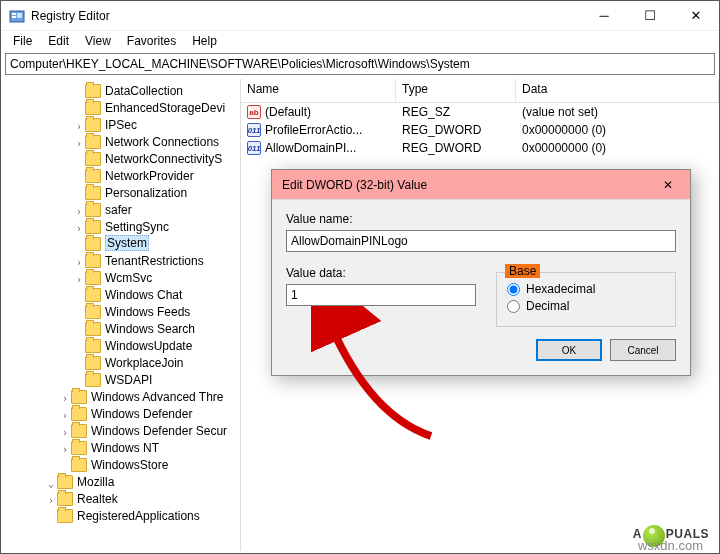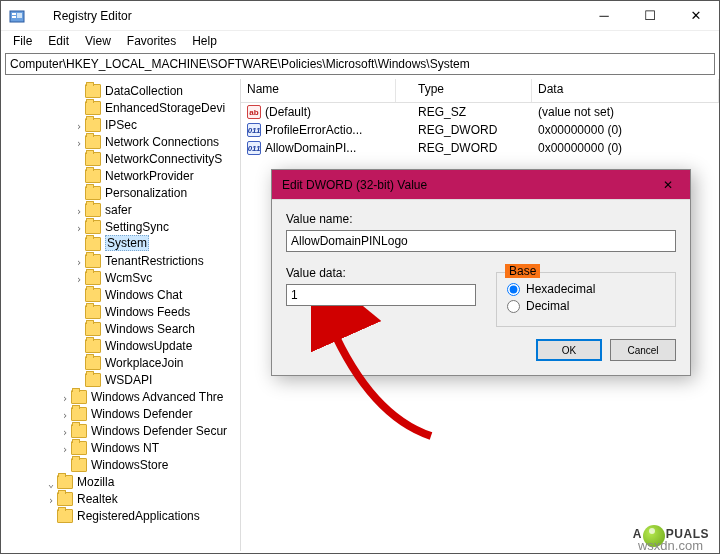--- a/index.html
+++ b/index.html
@@ -1,19 +1,19 @@
 <!DOCTYPE html>
 <html><head>
   <meta charset="utf-8">
   <style>
     * { box-sizing: border-box; margin: 0; padding: 0; font-family: 'Segoe UI', Tahoma, sans-serif; font-size: 12px; }
     body { width: 720px; height: 554px; background: #fff; overflow: hidden; position: relative; border: 1px solid #555; }
     
     
-    .title-bar { height: 30px; display: flex; align-items: center; padding-left: 8px; background: #fff; border-bottom: 1px solid #eee; gap: 22px; }
+    .title-bar { height: 30px; display: flex; align-items: center; padding-left: 8px; background: #fff; border-bottom: 1px solid #eee; }
     .title-bar .icon { width: 16px; height: 16px; display: inline-flex; margin-right: 6px; }
     .title-bar .title { font-size: 12px; color: #000; }
     .win-controls { margin-left: auto; display: flex; }
     .win-controls div { width: 46px; height: 30px; display: flex; align-items: center; justify-content: center; font-size: 13px; color: #000; font-family: sans-serif; }
     
     
     .menu-bar { height: 20px; display: flex; align-items: center; padding-left: 4px; background: #fff; }
     .menu-bar span { padding: 2px 8px; font-size: 12px; }
     
     
@@ -31,31 +31,31 @@
     .tree-item .folder { width: 16px; height: 14px; background: #ffd96a; border: 1px solid #d4a82e; border-radius: 1px; margin-right: 4px; position: relative; display: inline-block; }
     .tree-item .folder::before { content: ''; position: absolute; top: -3px; left: 0; width: 6px; height: 3px; background: #ffd96a; border: 1px solid #d4a82e; border-bottom: none; border-radius: 1px 1px 0 0; }
     .tree-item .label { font-size: 12px; }
     .tree-item.selected .label { background: #cce8ff; border: 1px dotted #7aa7d0; padding: 0 1px; }
     
     
     .list-pane { flex: 1; background: #fff; }
     .list-header { display: flex; height: 24px; border-bottom: 1px solid #e0e0e0; }
     .list-header div { padding: 3px 6px; font-size: 12px; border-right: 1px solid #e5e5e5; color: #000; }
     .col-name { width: 155px; }
-    .col-type { width: 120px; margin-left: 16px; }
+    .col-type { width: 120px; }
     .col-data { flex: 1; }
     .list-row { display: flex; height: 18px; align-items: center; }
     .list-row .cell { padding: 0 6px; font-size: 12px; overflow: hidden; text-overflow: ellipsis; white-space: nowrap; display: flex; align-items: center; }
     .reg-icon { width: 14px; height: 14px; margin-right: 4px; display: inline-flex; align-items: center; justify-content: center; font-size: 8px; font-weight: bold; border: 1px solid; border-radius: 2px; flex-shrink: 0; }
     .ico-sz { background: #fff0f0; border-color: #d04040; color: #c02020; }
     .ico-dw { background: #e8f0ff; border-color: #4060c0; color: #2040a0; font-style: italic; }
     
     
     .dialog { position: absolute; left: 270px; top: 168px; width: 420px; background: #f0f0f0; border: 1px solid #888; box-shadow: 4px 4px 18px rgba(0,0,0,0.3); }
-    .dialog .dlg-title { height: 30px; background: #be185d; display: flex; align-items: center; padding-left: 10px; border-bottom: 1px solid #ddd; }
+    .dialog .dlg-title { height: 30px; background: #fca5a5; display: flex; align-items: center; padding-left: 10px; border-bottom: 1px solid #ddd; }
     .dialog .dlg-title .txt { font-size: 12px; }
     .dialog .dlg-close { margin-left: auto; width: 44px; height: 30px; display: flex; align-items: center; justify-content: center; }
     .dialog .dlg-body { padding: 12px 14px; }
     .dialog .lbl { font-size: 12px; margin-bottom: 4px; display: block; }
     .dialog input[type=text] { width: 100%; height: 22px; border: 1px solid #7a7a7a; padding: 2px 4px; font-size: 12px; background: #fff; }
     .row2 { display: flex; margin-top: 14px; gap: 20px; align-items: flex-start; }
     .vd-col { flex: 0 0 190px; }
     .base-group { flex: 1; border: 1px solid #ccc; padding: 6px 10px 10px 10px; position: relative; margin-top: 6px; }
     .base-group .legend { position: absolute; top: -9px; left: 8px; background: #f97316; padding: 0 4px; font-size: 12px; }
     .base-group label { display: flex; align-items: center; font-size: 12px; margin: 3px 0; gap: 6px; }

